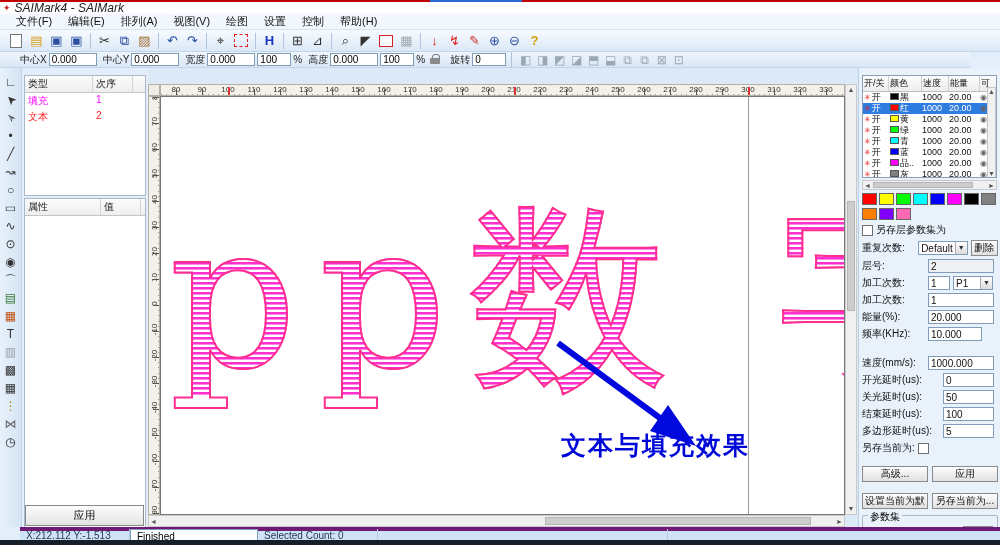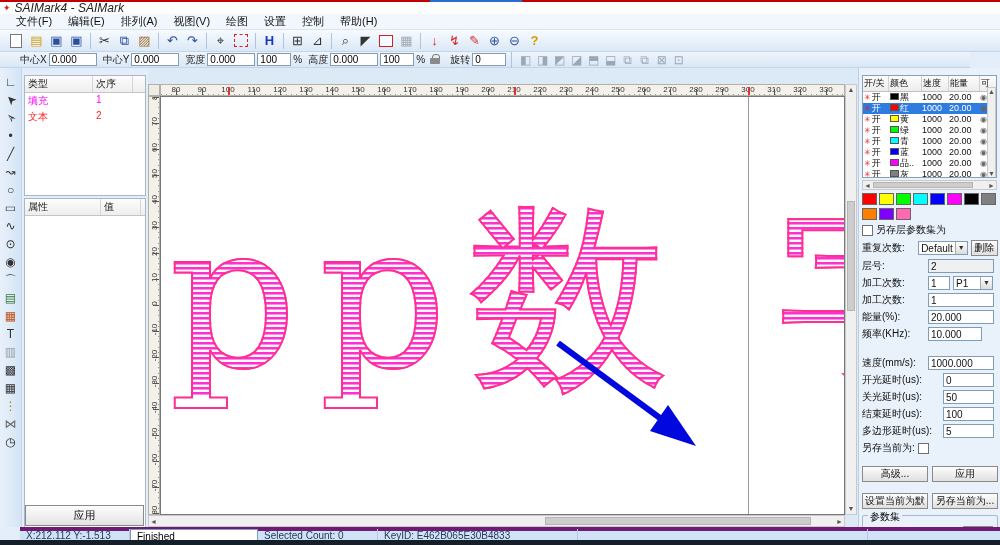--- a/index.html
+++ b/index.html
@@ -363,20 +363,21 @@
         <span class="vtick" style="top: 416px;"></span>
       </div>
 
     <div id="drawarea">
       <div id="page-line" style="left: 587px;"></div>
       <div class="art">pp数 字</div>
       <svg id="anno-arrow" width="150" height="110">
         <line x1="2" y1="2" x2="108" y2="80" stroke="#0008dd" stroke-width="6"></line>
         <polygon points="140,105 112,64 94,90" fill="#0008dd"></polygon>
       </svg>
+      <div id="anno-text">文本与填充效果</div>
     </div>
 
     <div class="sb" id="vscroll">
       <span class="arr" style="top:0;left:0;width:10px">▲</span>
       <span class="arr" style="bottom:0;left:0;width:10px">▼</span>
       <span class="thumb" style="left:1px;top:116px;width:8px;height:110px"></span>
     </div>
     <div class="sb" id="hscroll">
       <span class="arr" style="left:1px;top:1px">◄</span>
       <span class="arr" style="right:1px;top:1px">►</span>
@@ -569,18 +570,17 @@
         <button class="pbtn" style="font-size:9px">另存层参数集为...</button>
       </div>
     </div>
 
   </div>
 
   <div class="abs" id="statusbar">
     <span class="sseg" id="seg-coords">X:212.112 Y:-1.513</span>
     <span class="sseg" id="seg-state">Finished</span>
     <span class="sseg" id="seg-sel">Selected Count: 0</span>
-    <span class="sseg" id="seg-key">KeyID: E462B065E30B4833</span>
     <span class="sseg" id="seg-a"></span>
     <span class="sseg" id="seg-b" style="border-right:none"></span>
   </div>
   <div class="abs" id="bottomstrip"></div>
 </div>
 
 </body></html>

